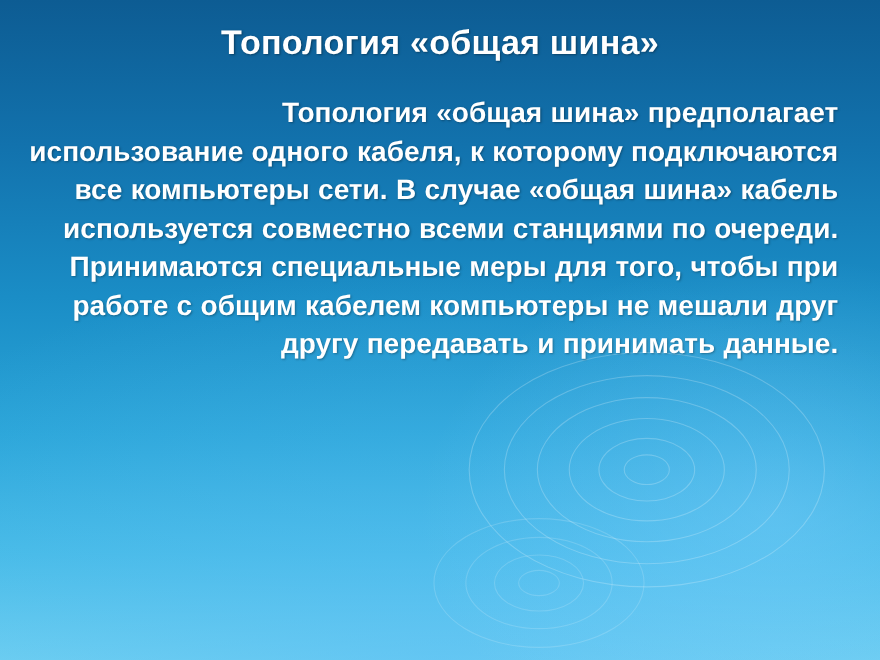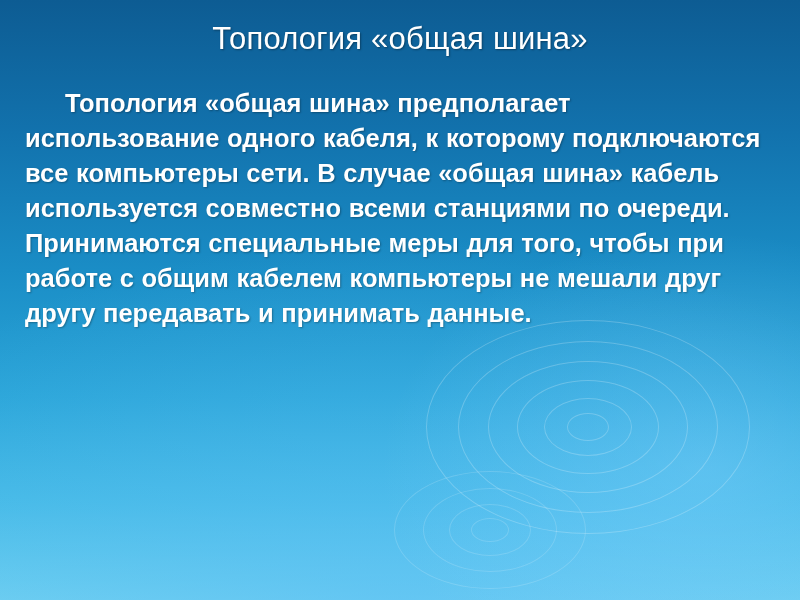--- a/index.html
+++ b/index.html
@@ -70,37 +70,37 @@
   .s4 { width: 190px; height: 116px; }
 
   .title {
     position: absolute;
     left: 0;
     right: 0;
     top: 22px;
     text-align: center;
     color: #ffffff;
     font-size: 31px;
-    font-weight: 400;
+    font-weight: 700;
     letter-spacing: 0.2px;
     text-shadow: 1px 1px 2px rgba(0,0,0,0.35);
     line-height: 1.1;
   }
 
   .body-text {
     position: absolute;
     left: 25px;
     right: 38px;
     top: 86px;
     color: #ffffff;
     font-size: 25.5px;
     font-weight: 700;
     line-height: 1.37;
     text-indent: 40px;
-    text-align: left;
+    text-align: right;
     text-shadow: 1px 1px 2px rgba(0,0,0,0.30);
     word-spacing: 0.5px;
   }
 </style>
 </head>
 <body>
 
 <div class="slide">
 
   <div class="ripples">

